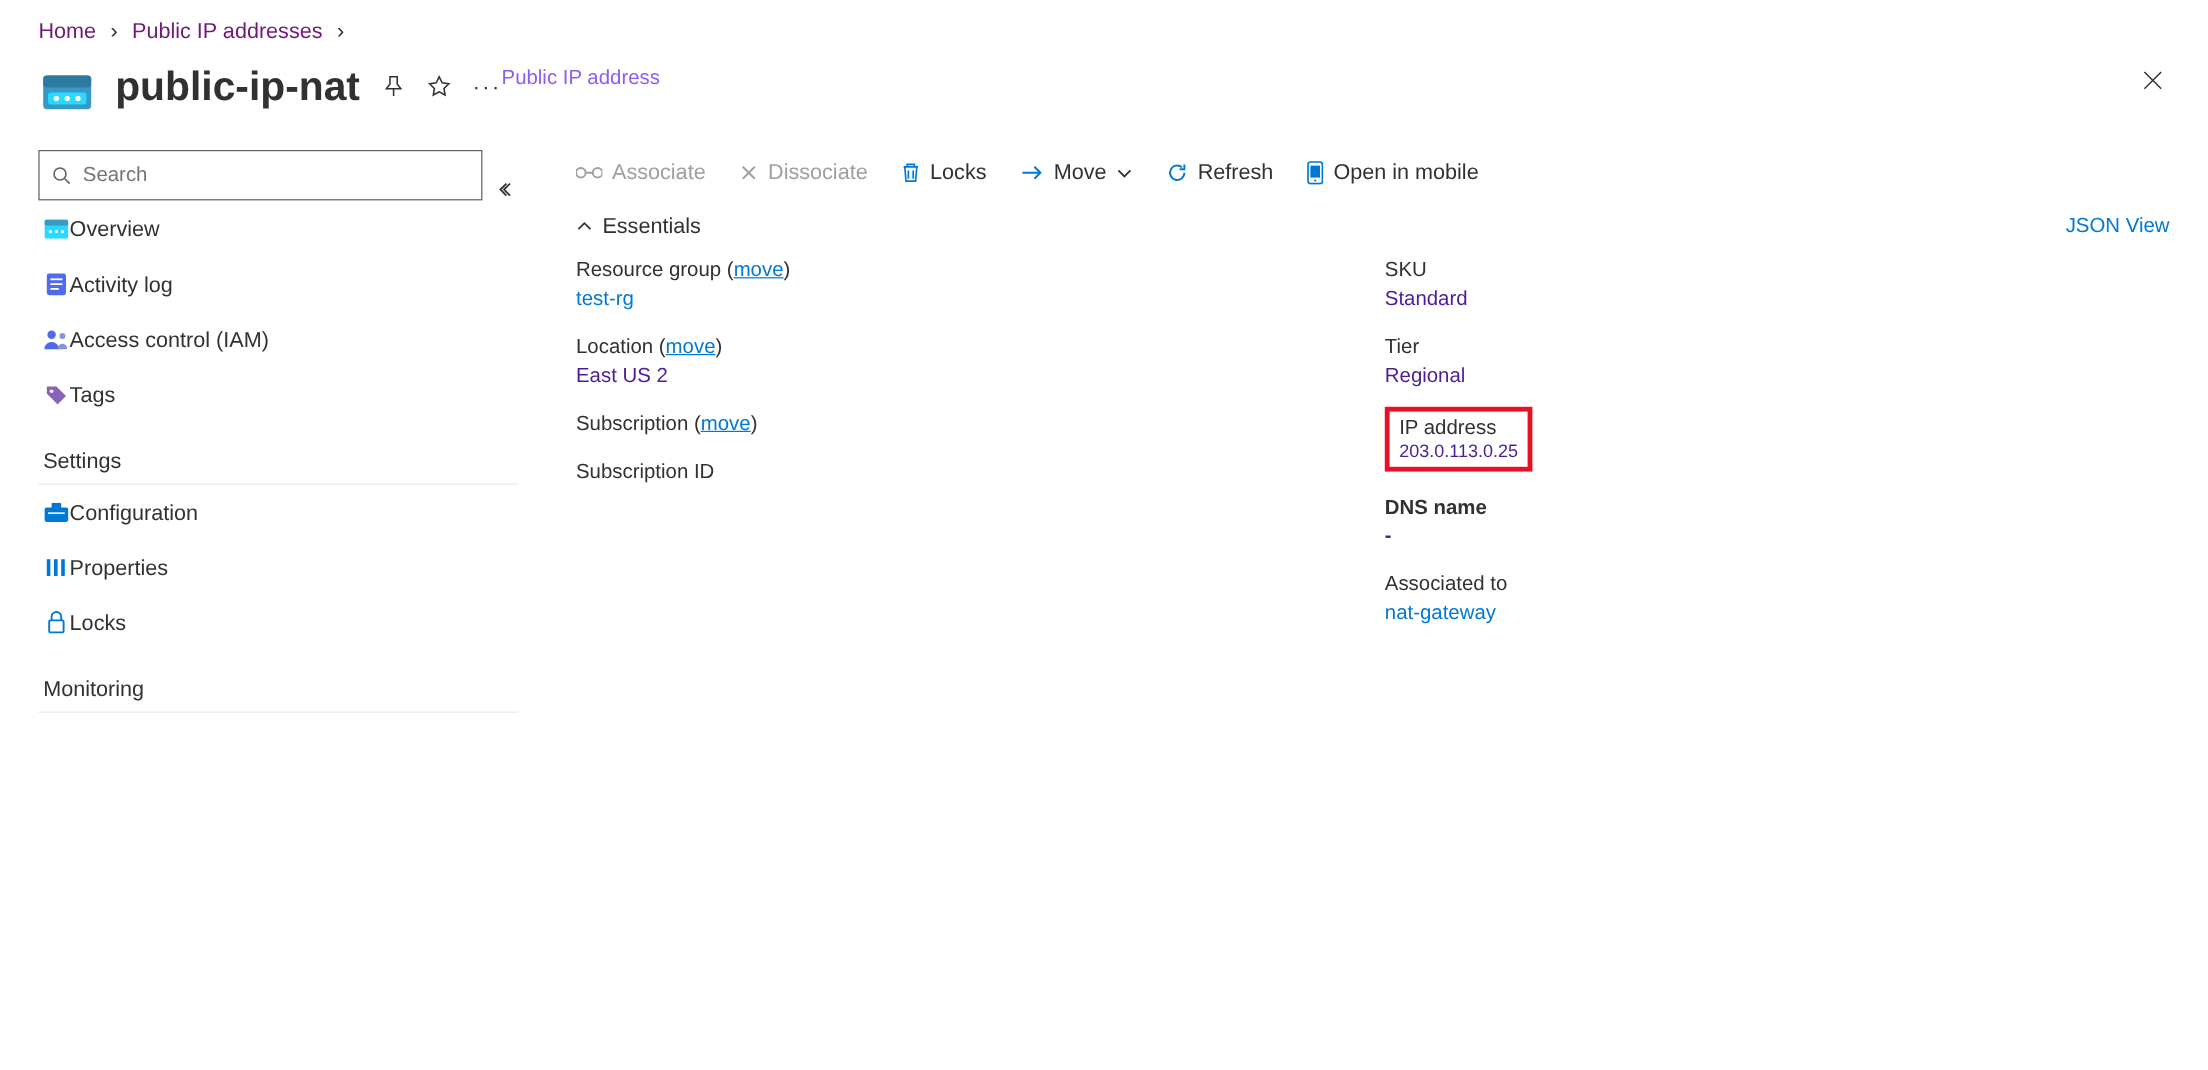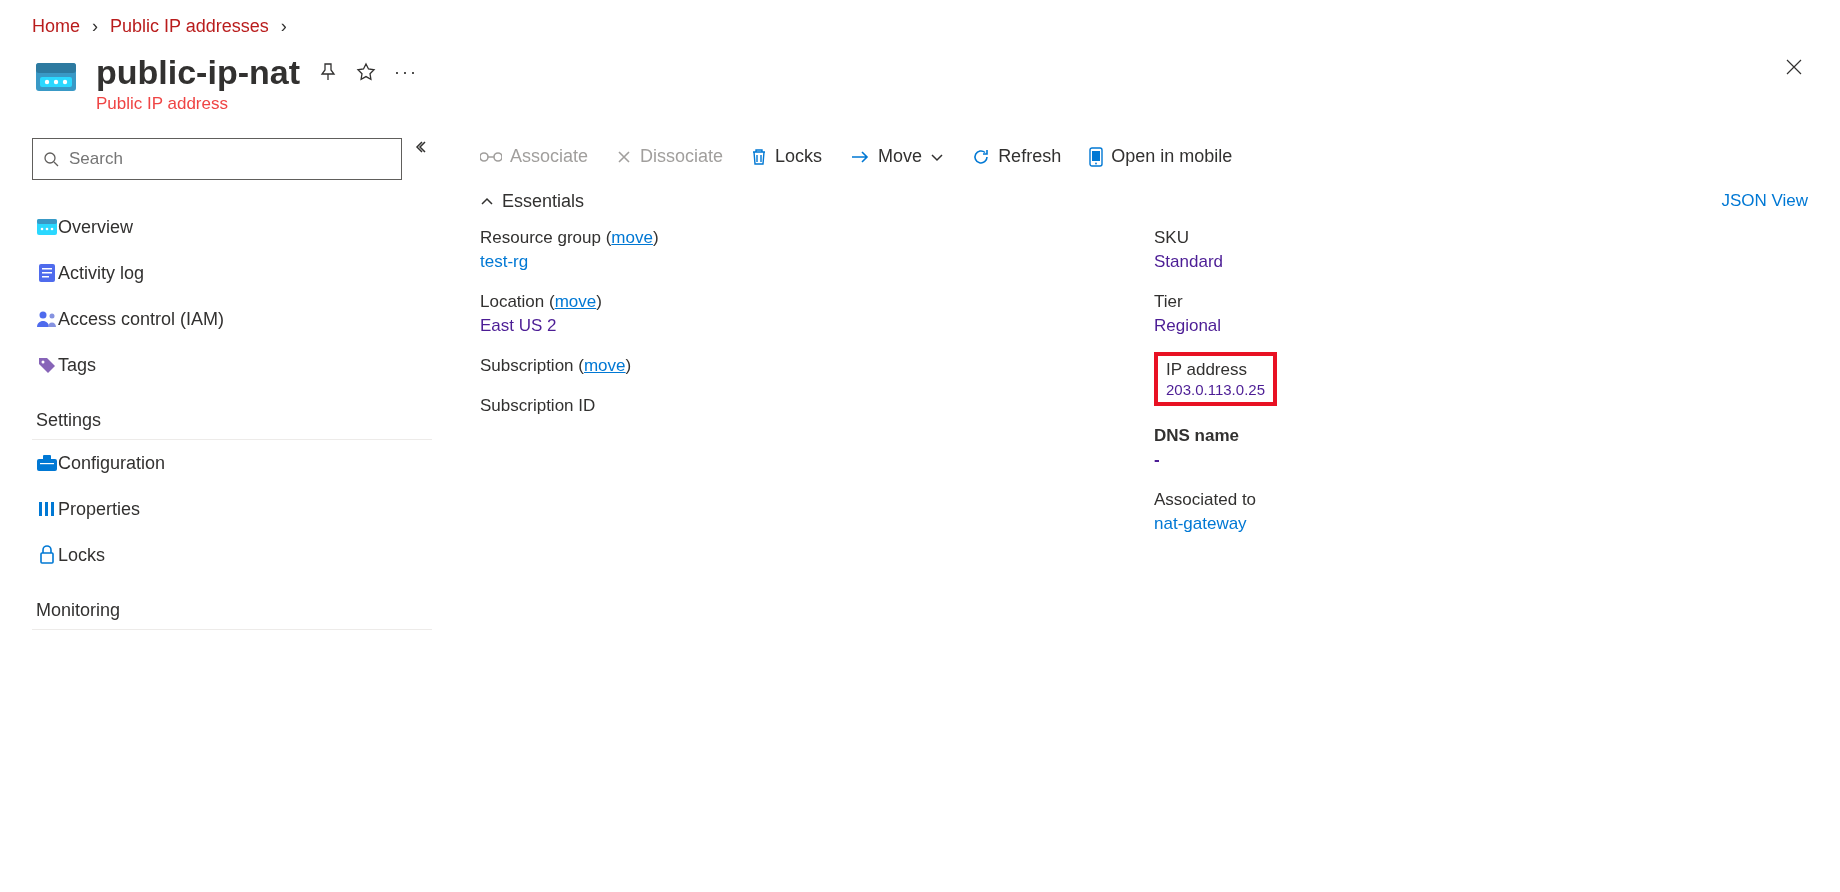--- a/index.html
+++ b/index.html
@@ -12,42 +12,42 @@
     background: #fff;
   }
   .page { padding: 16px 32px; }
   .breadcrumb {
     display: flex;
     align-items: center;
     gap: 12px;
     font-size: 18px;
     margin-bottom: 16px;
   }
-  .breadcrumb a { color: #b91c1c; text-decoration: none; text-align: right; }
+  .breadcrumb a { color: #701a75; text-decoration: none; text-align: right; }
   .breadcrumb-sep { color: #323130; }
   .header {
     display: flex;
     align-items: flex-start;
     justify-content: space-between;
     margin-bottom: 24px;
   }
   .header-left { display: flex; align-items: flex-start; gap: 16px; }
   .resource-icon {
     width: 48px; height: 48px;
     display: flex; align-items: center; justify-content: center;
   }
-  .title-block { display: flex; flex-direction: column; }
+  .title-block { display: flex; flex-direction: row; }
   .title-row { display: flex; align-items: center; gap: 18px; }
   .title-row h1 { margin: 0; font-size: 34px; font-weight: 600; }
   .title-icons { display: flex; gap: 18px; color: #323130; }
-  .subtitle { font-size: 17px; color: #ef4444; margin-top: 2px; }
+  .subtitle { font-size: 17px; color: #8b5cf6; margin-top: 2px; }
   .close-btn { font-size: 24px; color: #323130; cursor: pointer; padding: 4px; }
   .content { display: flex; gap: 48px; }
   .sidebar { width: 400px; flex-shrink: 0; }
-  .search-row { display: flex; align-items: flex-start; gap: 12px; margin-bottom: 24px; }
+  .search-row { display: flex; align-items: flex-end; gap: 12px; margin-bottom: 1px; }
   .search-box {
     flex: 1;
     display: flex;
     align-items: center;
     border: 1px solid #605e5c;
     height: 42px;
     padding: 0 10px;
     gap: 8px;
   }
   .search-box input {

